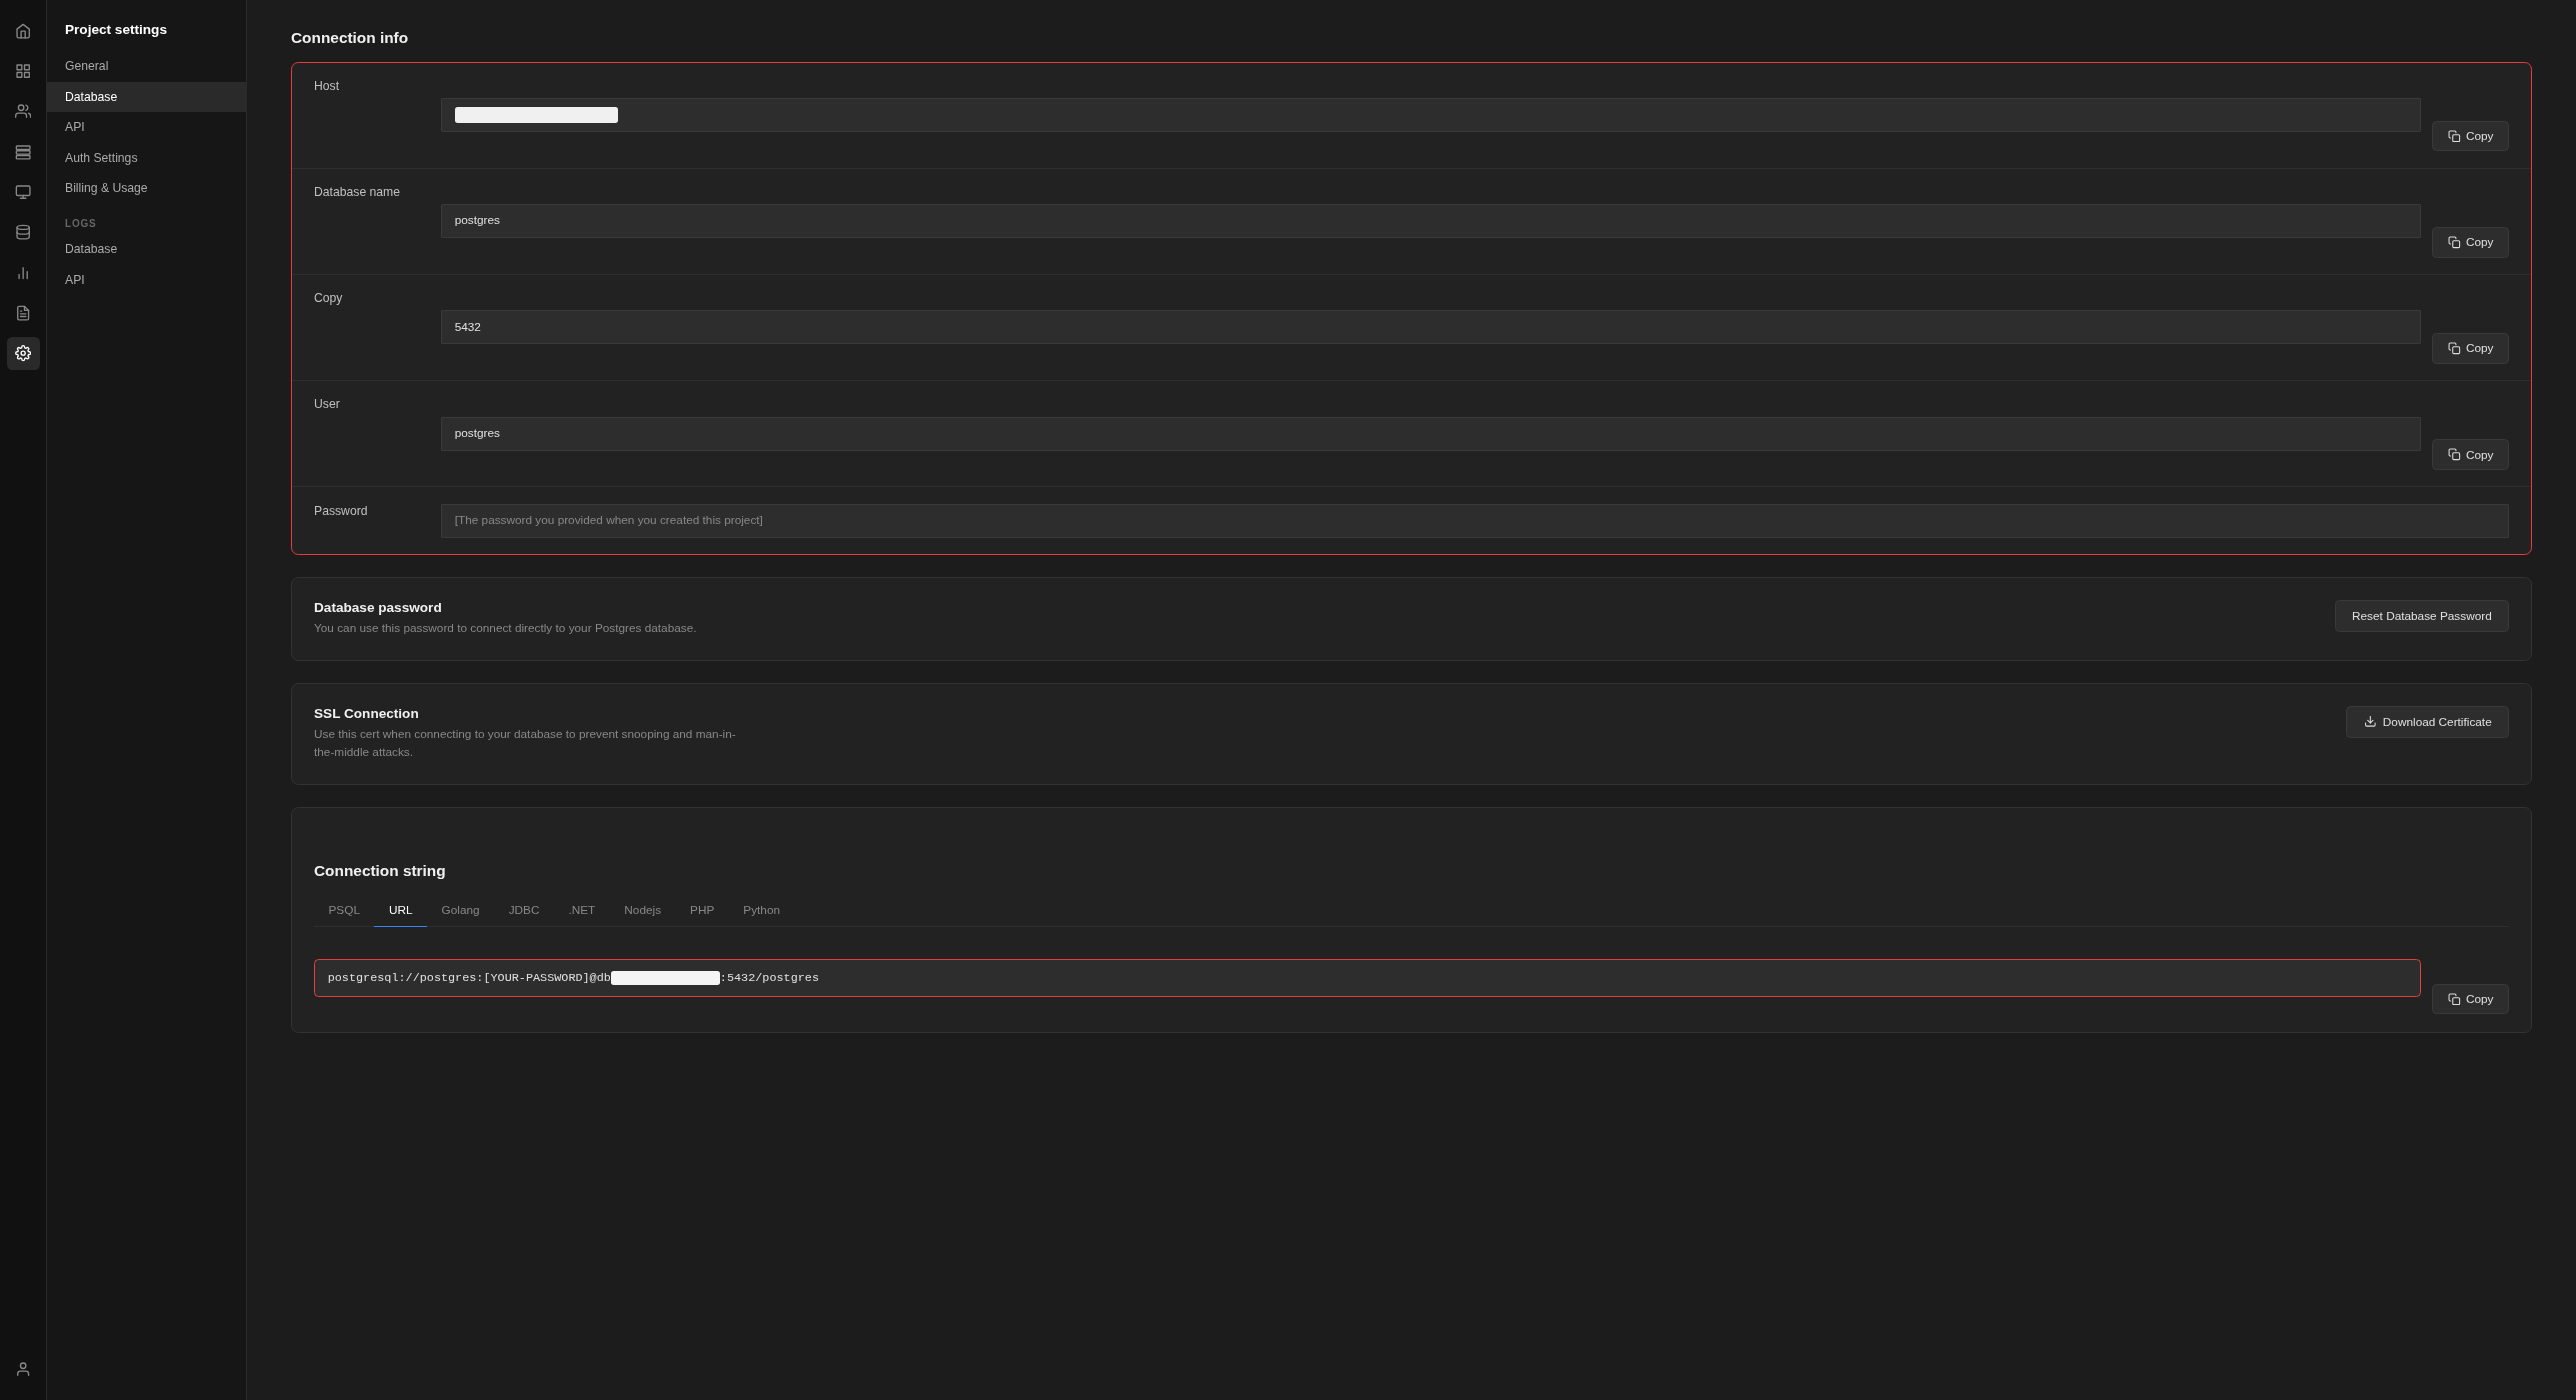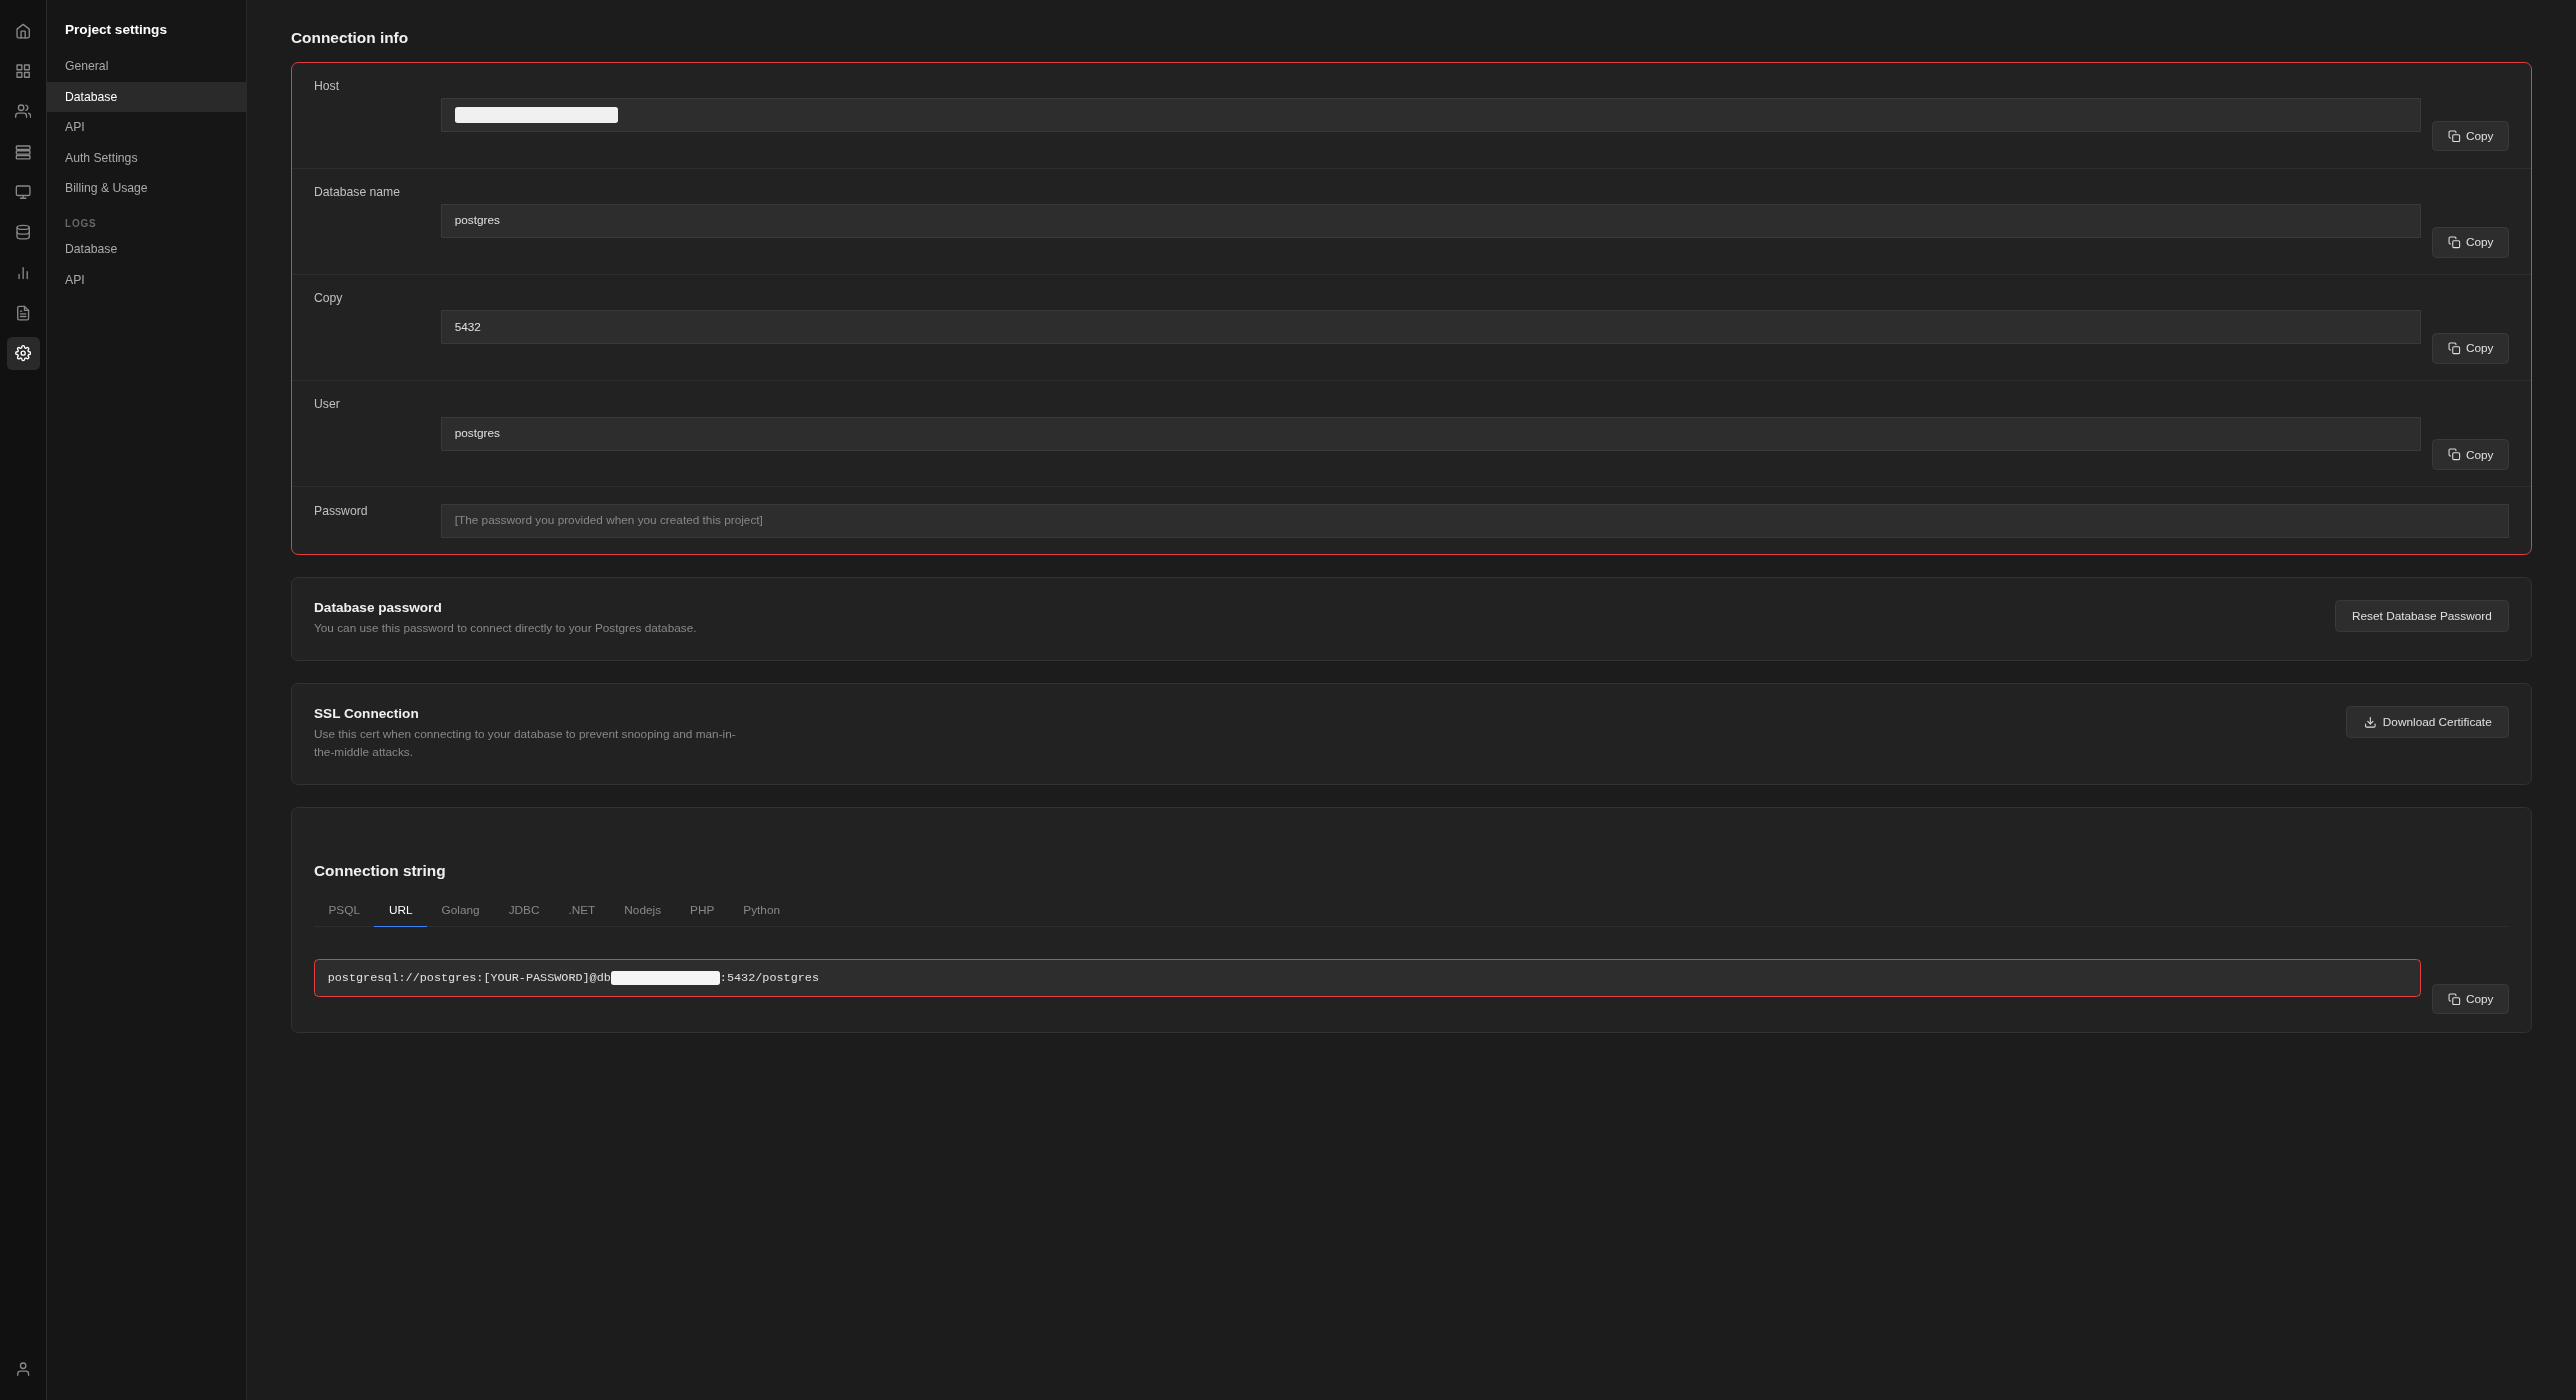--- a/index.html
+++ b/index.html
@@ -193,21 +193,21 @@
     .action-btn {
       background: #2d2d2d;
       border: 0.9px solid #3a3a3a;
       border-radius: 4.5px;
       padding: 8.2px 16.3px;
       color: #e0e0e0;
       cursor: pointer;
       font-size: 11.8px;
       transition: background 0.15s;
       display: flex;
-      align-items: flex-end;
+      align-items: flex-start;
       gap: 6.4px;
     }
 
     
     .conn-string-section {
       background: #222222;
       border-radius: 7.3px;
       margin-bottom: 22px;
       border: 0.9px solid #333;
     }

